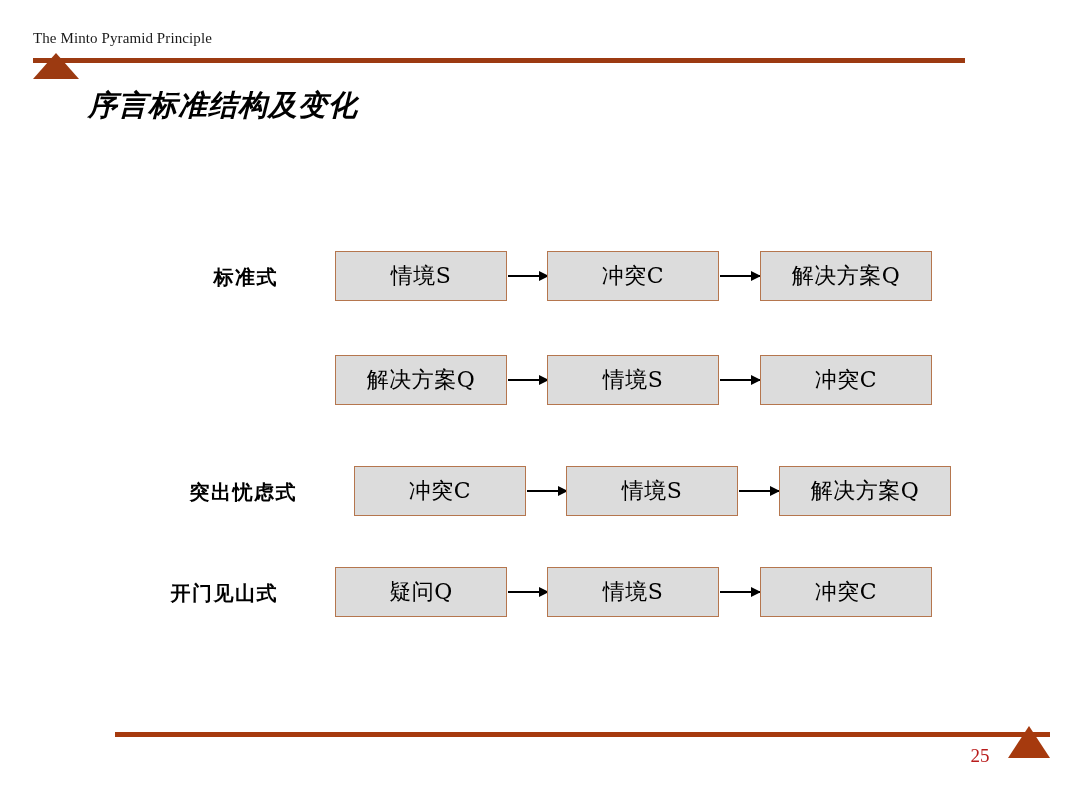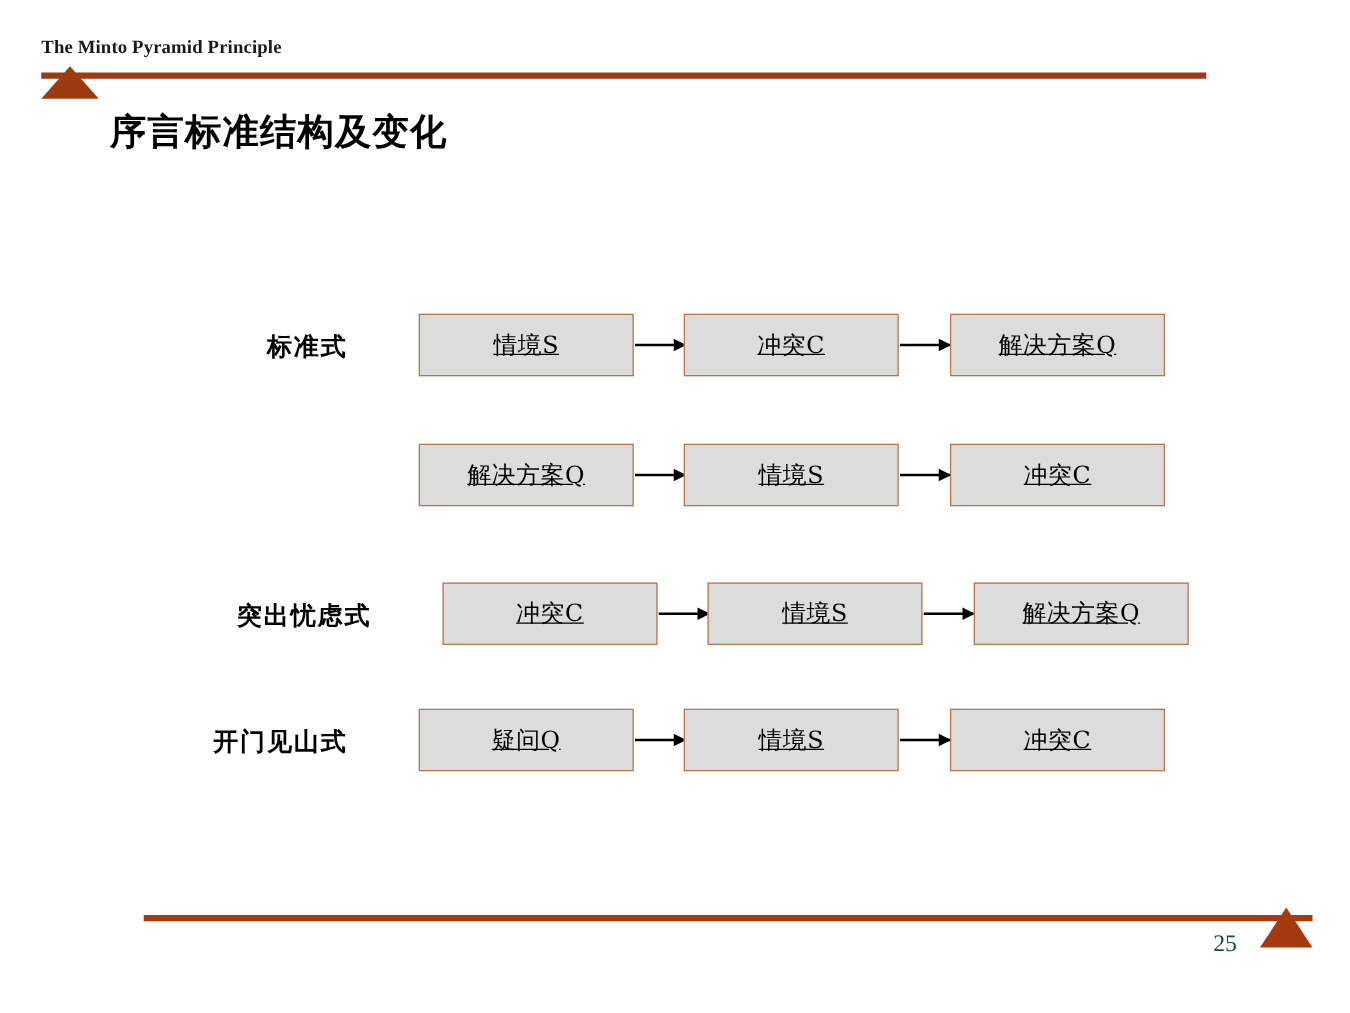--- a/index.html
+++ b/index.html
@@ -15,21 +15,21 @@
     font-family: "Liberation Serif", "DejaVu Serif", serif;
     color: #000000;
   }
 
   
   .header-title {
     position: absolute;
     left: 33px;
     top: 30px;
     font-family: "Liberation Serif", "DejaVu Serif", serif;
-    font-weight: bold;
+    font-weight: normal;
     font-size: 15px;
     letter-spacing: 0.1px;
     color: #1a1a1a;
     white-space: nowrap;
   }
   .header-bar {
     position: absolute;
     left: 33px;
     top: 58px;
     width: 932px;
@@ -61,20 +61,21 @@
   .slide-title {
     position: absolute;
     left: 88px;
     top: 86px;
     font-family: "DejaVu Serif", "Liberation Serif", serif;
     font-weight: bold;
     font-size: 29px;
     letter-spacing: 1px;
     color: #000000;
     white-space: nowrap;
+    font-style: italic;
   }
 
   
   .diagram {
     position: absolute;
     left: 0;
     top: 0;
     width: 1080px;
     height: 810px;
     border-radius: 21px;
@@ -106,25 +107,24 @@
     top: 0;
     width: 172px;
     height: 50px;
     box-sizing: border-box;
     background: #dcdcdc;
     border: 1.5px solid #b5764e;
     display: flex;
     align-items: center;
     justify-content: center;
     font-family: "DejaVu Serif", "Liberation Serif", serif;
-    font-size: 19px;
+    font-size: 22px;
     letter-spacing: 0.5px;
     color: #000000;
     white-space: nowrap;
-    text-decoration: underline;
   }
   .node-0 { left: 335px; }
   .node-1 { left: 547px; }
   .node-2 { left: 760px; }
 
   .arrow {
     position: absolute;
     top: 24px;
     width: 40px;
     height: 2px;
@@ -171,21 +171,21 @@
     top: 726px;
   }
   .page-number {
     position: absolute;
     left: 960px;
     top: 745px;
     width: 40px;
     text-align: center;
     font-family: "Liberation Serif", "DejaVu Serif", serif;
     font-size: 19px;
-    color: #14532d;
+    color: #b91c1c;
   }
 </style>
 </head>
 <body>
 
 <div class="header-title">The Minto Pyramid Principle</div>
 <div class="header-triangle"></div>
 <div class="header-bar"></div>
 
 <div class="slide-title">序言标准结构及变化</div>

